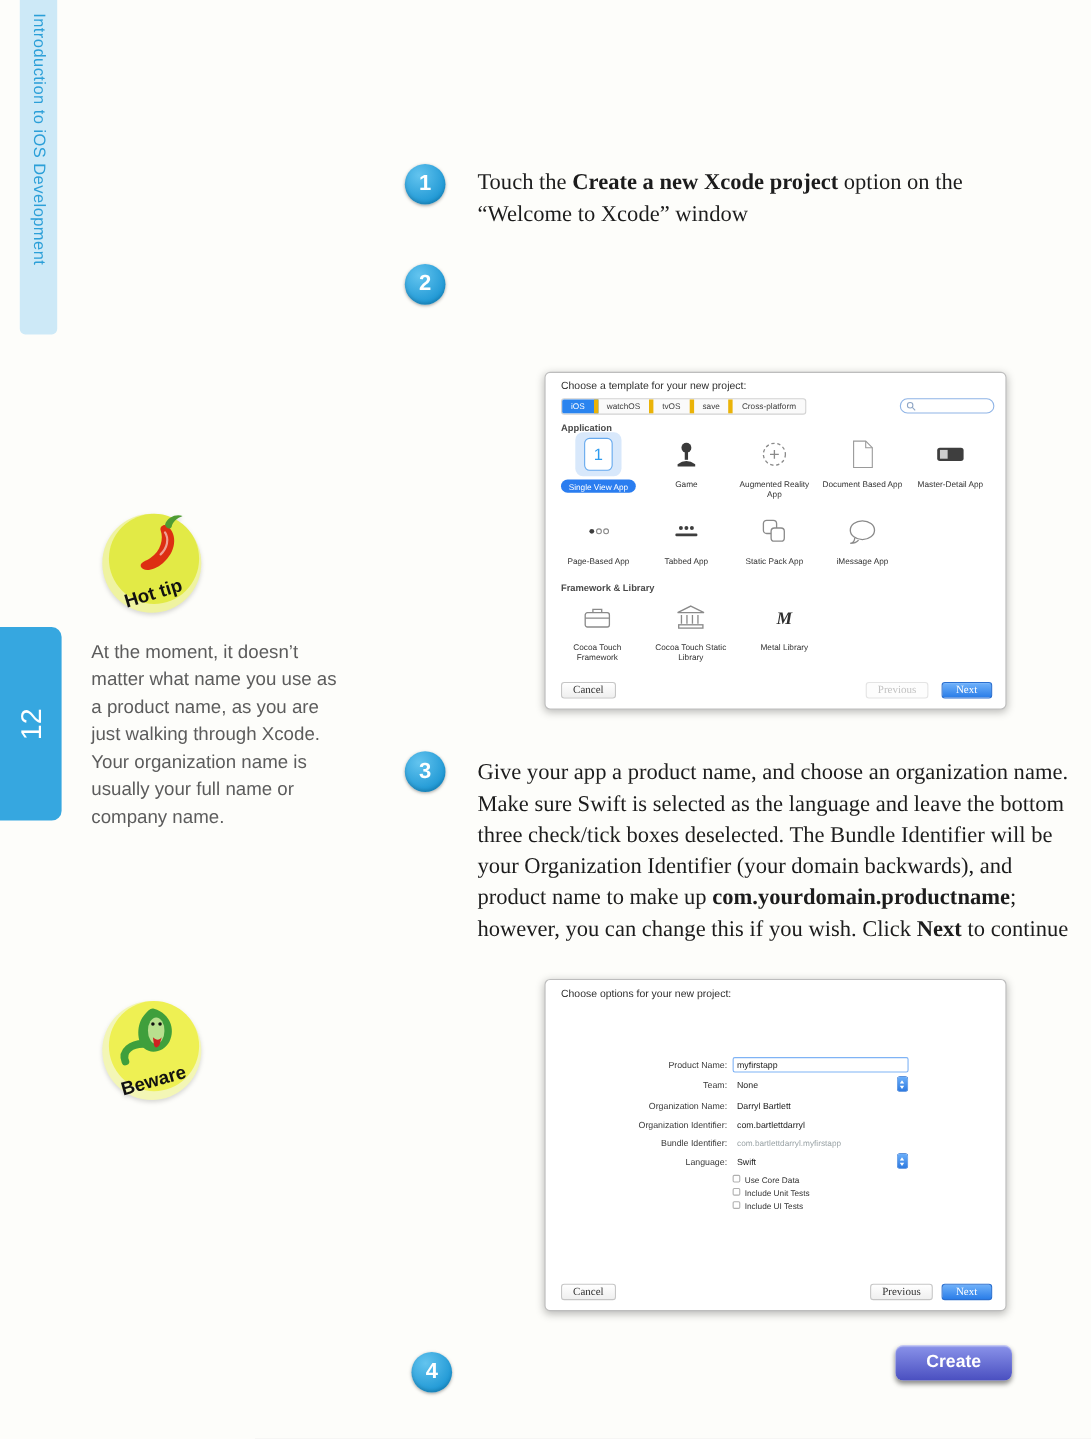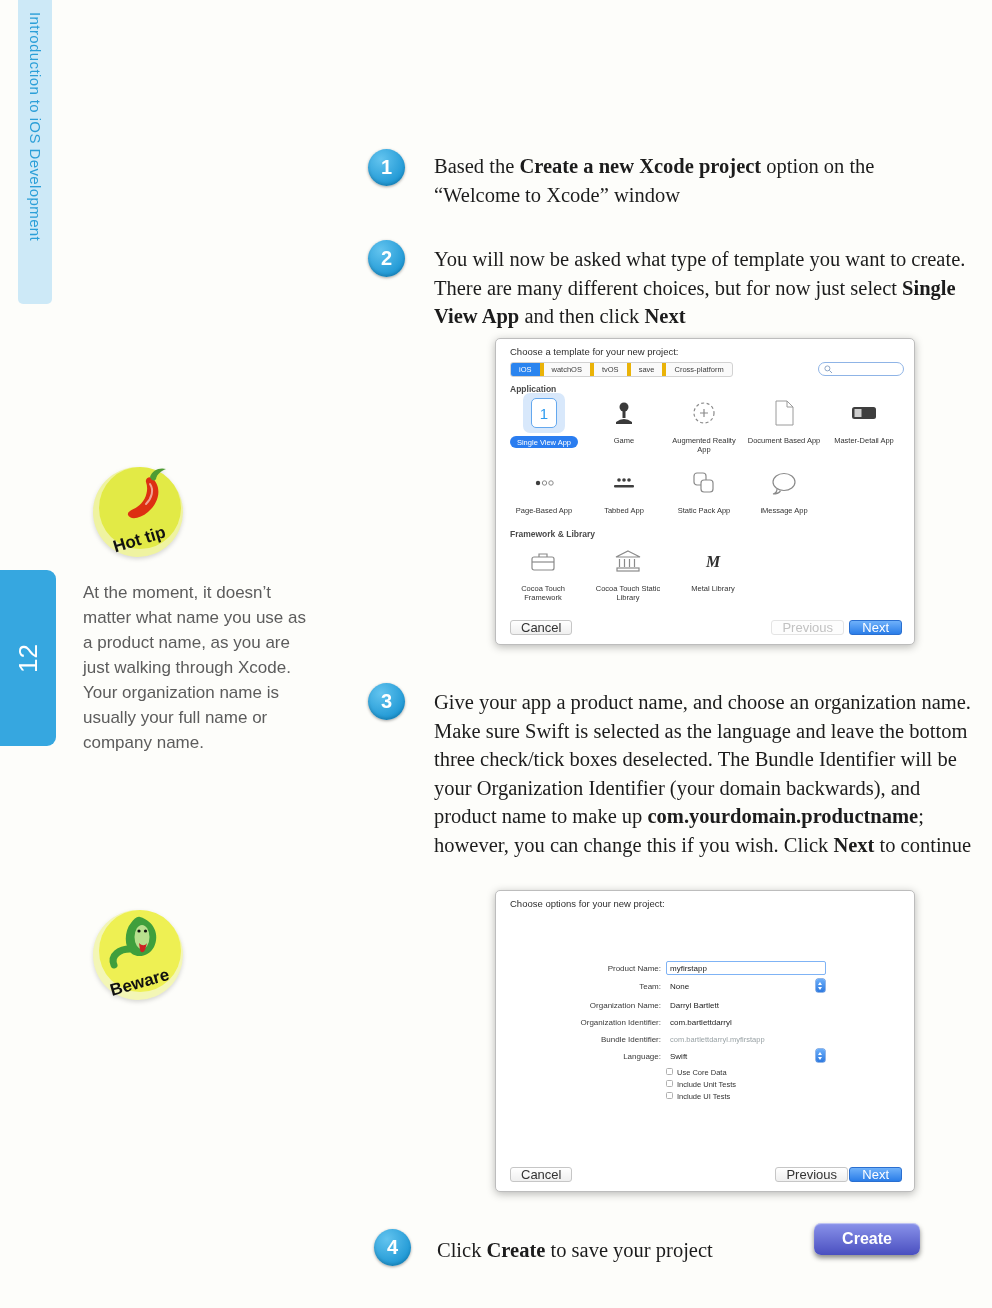--- a/index.html
+++ b/index.html
@@ -47,22 +47,22 @@
 
   .tpl{position:absolute;width:76px;display:flex;flex-direction:column;align-items:center;cursor:default}
   .icbox{width:42px;height:40px;display:flex;align-items:center;justify-content:center}
   .tpl.sel .icbox{background:#d8e8fb;border-radius:7px}
   .tpl .lbl{margin-top:3px;font-size:7.5px;line-height:9px;text-align:center;color:#333;max-width:76px}
   .tpl.sel .lbl{background:#2a7df0;color:#fff;border-radius:8px;padding:1.5px 7px;white-space:nowrap}
   .svicon{width:26px;height:30px;border:1.5px solid #64a8ee;border-radius:5px;background:#fff;
           display:flex;align-items:center;justify-content:center}
   .svicon span{font-size:15px;color:#2e9bef;font-family:"Liberation Sans",sans-serif}
 
-  .dlg-btn{position:absolute;height:15px;border-radius:3px;font-size:13px;line-height:13px;
-           text-align:right;font-family:Liberation Sans, sans-serif;cursor:default}
+  .dlg-btn{position:absolute;height:15px;border-radius:3px;font-size:10px;line-height:13px;
+           text-align:left;font-family:Liberation Serif, serif;cursor:default}
   .btn-plain{background:linear-gradient(#ffffff,#efefef);border:1px solid #c6c6c6;color:#333;padding:0 10px}
   .btn-blue{background:linear-gradient(#6fb1fa,#2a7de8);border:1px solid #2a6fd0;color:#fff;padding:0 12px;min-width:46px}
   .btn-ghost{background:#fdfdfd;border:1px solid #e4e4e4;color:#c2c2c2;padding:0 10px}
 
   
   .flabel{position:absolute;left:15px;width:150px;text-align:right;font-size:8px;color:#3a3a3a}
   .fval{position:absolute;left:174px;font-size:8px;color:#222}
   .fval.muted{color:#9aa3a6;font-size:7.5px}
   .fld-input{position:absolute;left:170px;width:160px;height:14px;border:1.5px solid #7fb3f5;
              border-radius:2px;font-size:8px;padding:0 3px;font-family:"Liberation Sans",sans-serif;color:#222}
@@ -88,24 +88,23 @@
 
   <div class="chapter-strip">
     <span>Introduction to iOS Development</span>
   </div>
   <div class="page-num">
     <span>12</span>
   </div>
 
 
   <div class="step-num" style="left:368px;top:149px">1</div>
-  <p class="step-text" style="left:434px;top:152px;width:505px"><span>Based the </span><b>Create a new Xcode project</b><span> option on the “Welcome to Xcode” window</span></p>
+  <p class="step-text" style="left:434px;top:152px;width:505px"><span>Touch the </span><b>Create a new Xcode project</b><span> option on the “Welcome to Xcode” window</span></p>
 
   <div class="step-num" style="left:368px;top:240px">2</div>
-  <p class="step-text" style="left:434px;top:245px;width:538px"><span>You will now be asked what type of template you want to create. There are many different choices, but for now just select </span><b>Single View App</b><span> and then click </span><b>Next</b></p>
 
   <div class="dialog" style="left:495px;top:338px;width:420px;height:307px">
     <div class="dlg-title">Choose a template for your new project:</div>
 
     <div class="tabbar">
       <span class="tab sel">iOS</span>
       <span class="tab">watchOS</span>
       <span class="tab">tvOS</span>
       <span class="tab">save</span>
       <span class="tab">Cross-platform</span>
@@ -302,17 +301,16 @@
     <path d="M28 64 C24 54 34 48 44 48" fill="none" stroke="#3f9f3c" stroke-width="7" stroke-linecap="round"></path>
     <path d="M54 16 C68 20 74 34 68 46 C63 55 52 58 45 52 C38 46 38 30 45 22 C48 18 51 15 54 16 Z" fill="#3f9f3c"></path>
     <ellipse cx="56" cy="36" rx="7.5" ry="12" fill="#b8e08e"></ellipse>
     <circle cx="53" cy="30" r="1.6" fill="#101010"></circle>
     <circle cx="59.5" cy="30" r="1.6" fill="#101010"></circle>
     <path d="M53 42 C56 45 59 45 61 42 L59 49 C57 52 55 52 54 49 Z" fill="#cc2222"></path>
     <text x="24" y="88" transform="rotate(-16 50 84)" font-size="17" font-weight="bold" font-family="Liberation Sans, sans-serif" fill="#111">Beware</text>
   </svg>
 
   <div class="step-num" style="left:374px;top:1229px">4</div>
-  <p class="step-text" style="left:437px;top:1236px;width:370px"><span>Click </span><b>Create</b><span> to save your project</span></p>
 
   <button class="create-btn">Create</button>
 
 </div>
 
 </body></html>

